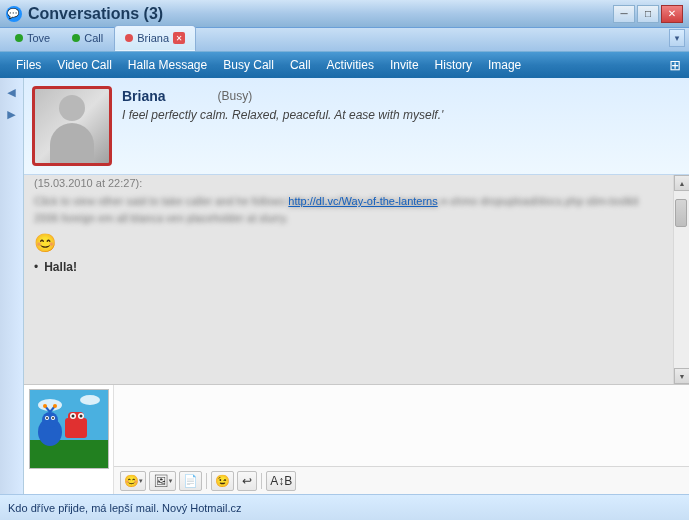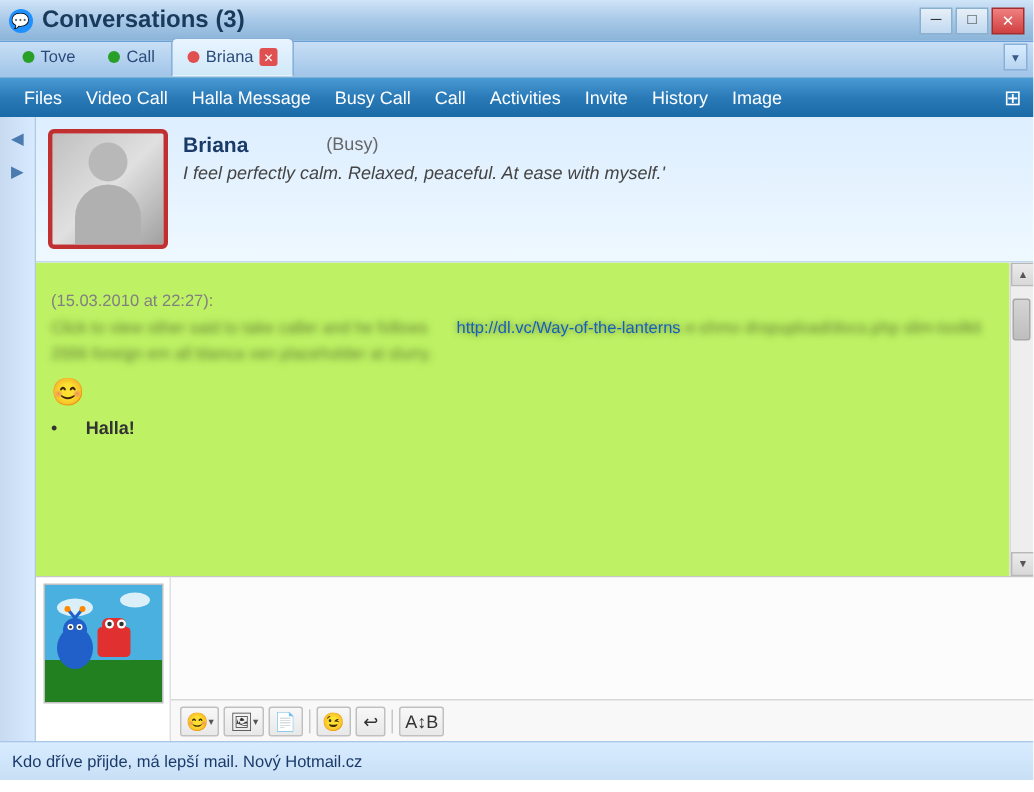--- a/index.html
+++ b/index.html
@@ -209,21 +209,21 @@
       line-height: 1.5;
       margin-bottom: 6px;
     }
     .emoji-display {
       font-size: 18px;
       margin: 4px 0;
     }
     .bold-message {
       font-weight: bold;
       color: #333;
-      margin-left: 15px;
+      margin-left: 2px;
     }
     .bullet {
       color: #333;
       margin-right: 4px;
     }
 
     
     #status-bar {
       height: 26px;
       background: linear-gradient(to bottom, #d8ecff, #c8dff5);
@@ -263,22 +263,22 @@
       border-bottom: 1px solid #c0d8f0;
     }
     #messages-wrapper {
       flex: 1;
       display: flex;
       overflow: hidden;
     }
     #messages-scroll {
       flex: 1;
       overflow-y: auto;
-      padding: 20px 10px;
-      background: #bef264;
+      padding: 2px 10px;
+      background: #e5e5e5;
     }
     #right-scrollbar {
       width: 16px;
       display: flex;
       flex-direction: column;
       background: #f5f5f5;
       border-left: 1px solid #d8d8d8;
     }
     .sb-arrow {
       width: 16px;
@@ -446,21 +446,21 @@
           <span id="contact-status" style="font-size:12px; color:#666;">(Busy)</span>
         </div>
         <div id="contact-message" style="font-size:12px; color:#444; margin-top:4px; font-style:italic;">I feel perfectly calm. Relaxed, peaceful. At ease with myself.'</div>
       </div>
     </div>
 
     <div id="messages-wrapper">
       <div id="messages-scroll">
         <div class="message-timestamp">(15.03.2010 at 22:27):</div>
         <div class="message-blurred">
-          Click to view other said to take caller and he follows <span style="color:#1560bd; margin-left:16px;">http://dl.vc/Way-of-the-lanterns</span> e-shmo dropupload/docs.php slim-toolkit 2006 foreign em all blanca ven placeholder at slurry.
+          Click to view other said to take caller and he follows <span style="color:#1560bd; text-decoration:underline;">http://dl.vc/Way-of-the-lanterns</span> e-shmo dropupload/docs.php slim-toolkit 2006 foreign em all blanca ven placeholder at slurry.
         </div>
         <div class="emoji-display">😊</div>
         <div style="display:flex; align-items:center; margin-top:6px;">
           <span class="bullet">•</span>
           <span class="bold-message">Halla!</span>
         </div>
       </div>
       <div id="right-scrollbar">
         <div class="sb-arrow">▲</div>
         <div class="sb-track">

